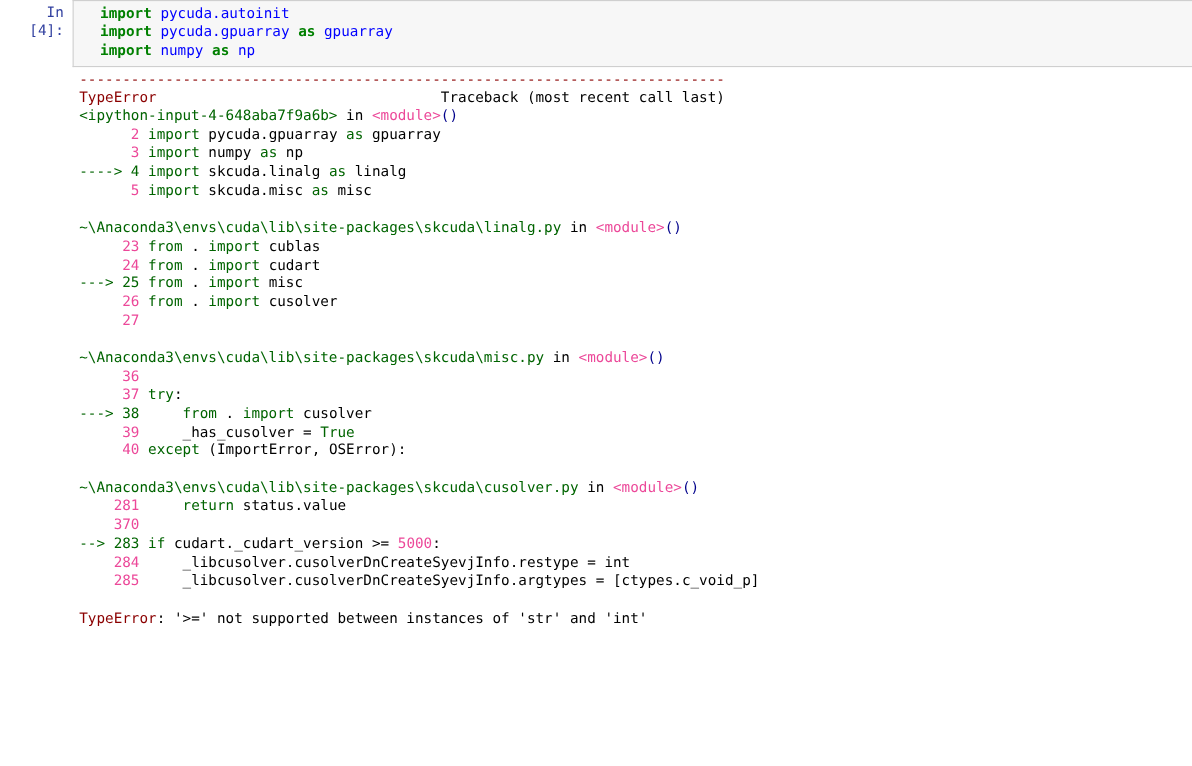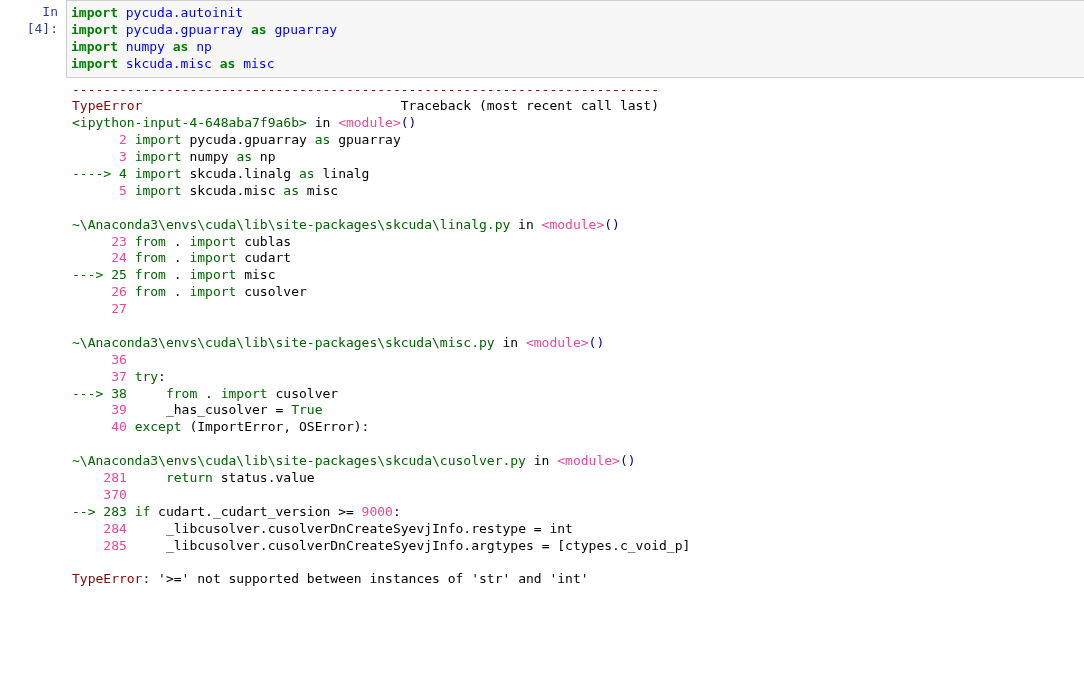--- a/index.html
+++ b/index.html
@@ -22,21 +22,21 @@
     text-align: right;
     padding: 4px 8px 4px 4px;
     color: #303F9F;
     font-family: inherit;
   }
   .input-area {
     flex: 1;
     border: 1px solid #cfcfcf;
     border-right: none;
     background: #f7f7f7;
-    padding: 4px 4px;
+    padding: 4px 24px;
     white-space: pre;
     overflow: hidden;
   }
   .output-area {
     flex: 1;
     padding: 4px 6px 8px 6px;
     white-space: pre;
     overflow: hidden;
   }
   .hl-line {
@@ -60,21 +60,21 @@
   .arrow { color: #006400; }
 </style>
 </head>
 <body>
 
 <div class="cell">
   <div class="prompt">In [4]:</div>
   <div class="input-area"><span><span class="kw-green">import</span> <span class="kw-blue">pycuda.autoinit</span></span>
 <span><span class="kw-green">import</span> <span class="kw-blue">pycuda.gpuarray</span> <span class="kw-green">as</span> <span class="kw-blue">gpuarray</span></span>
 <span><span class="kw-green">import</span> <span class="kw-blue">numpy</span> <span class="kw-green">as</span> <span class="kw-blue">np</span></span>
-<span><span class="kw-green">import</span> <span class="kw-blue">skcuda.misc</span> <span class="kw-green">as</span> <span class="kw-blue">misc</span></span></div>
+</div>
 </div>
 
 <div class="cell">
   <div class="prompt"></div>
   <div class="output-area"><span class="ansi-red">---------------------------------------------------------------------------</span>
 <span class="ansi-red">TypeError</span><span>                                 Traceback (most recent call last)</span>
 <span class="ansi-greenb">&lt;ipython-input-4-648aba7f9a6b&gt;</span><span> in </span><span class="ansi-cyan">&lt;module&gt;</span><span class="ansi-blue">()</span>
 <span class="ansi-cyan">      2 </span><span class="ansi-greenb">import</span><span> pycuda.gpuarray </span><span class="ansi-greenb">as</span><span> gpuarray</span>
 <span class="ansi-cyan">      3 </span><span class="ansi-greenb">import</span><span> numpy </span><span class="ansi-greenb">as</span><span> np</span>
 <span class="arrow">----&gt; 4 </span><span class="ansi-greenb">import</span><span> skcuda.linalg </span><span class="ansi-greenb">as</span><span> linalg</span>
@@ -90,18 +90,18 @@
 <span class="ansi-greenb">~\Anaconda3\envs\cuda\lib\site-packages\skcuda\misc.py</span><span> in </span><span class="ansi-cyan">&lt;module&gt;</span><span class="ansi-blue">()</span>
 <span class="ansi-cyan">     36 </span>
 <span class="ansi-cyan">     37 </span><span class="ansi-greenb">try</span><span>:</span>
 <span class="arrow">---&gt; 38     </span><span class="ansi-greenb">from</span><span> . </span><span class="ansi-greenb">import</span><span> cusolver</span>
 <span class="ansi-cyan">     39 </span><span>    _has_cusolver </span><span>=</span><span> </span><span class="ansi-greenb">True</span>
 <span class="ansi-cyan">     40 </span><span class="ansi-greenb">except</span><span> </span><span>(</span><span>ImportError</span><span>,</span><span> </span><span>OSError</span><span>):</span>
 
 <span class="ansi-greenb">~\Anaconda3\envs\cuda\lib\site-packages\skcuda\cusolver.py</span><span> in </span><span class="ansi-cyan">&lt;module&gt;</span><span class="ansi-blue">()</span>
 <span class="ansi-cyan">    281 </span><span>    </span><span class="ansi-greenb">return</span><span> status.value</span>
 <span class="ansi-cyan">    370 </span>
-<span class="arrow">--&gt; 283 </span><span class="ansi-greenb">if</span><span> cudart._cudart_version </span><span>&gt;=</span><span> </span><span class="ansi-cyan">9000</span><span>:</span>
+<span class="arrow">--&gt; 283 </span><span class="ansi-greenb">if</span><span> cudart._cudart_version </span><span>&gt;=</span><span> </span><span class="ansi-cyan">5000</span><span>:</span>
 <span class="ansi-cyan">    284 </span><span>    _libcusolver.cusolverDnCreateSyevjInfo.restype </span><span>=</span><span> int</span>
 <span class="ansi-cyan">    285 </span><span>    _libcusolver.cusolverDnCreateSyevjInfo.argtypes </span><span>=</span><span> </span><span>[</span><span>ctypes</span><span>.</span><span>c_void_p</span><span>]</span>
 
 <span class="ansi-red">TypeError</span><span>: '&gt;=' not supported between instances of 'str' and 'int'</span></div>
 </div>
 
 </body></html>

